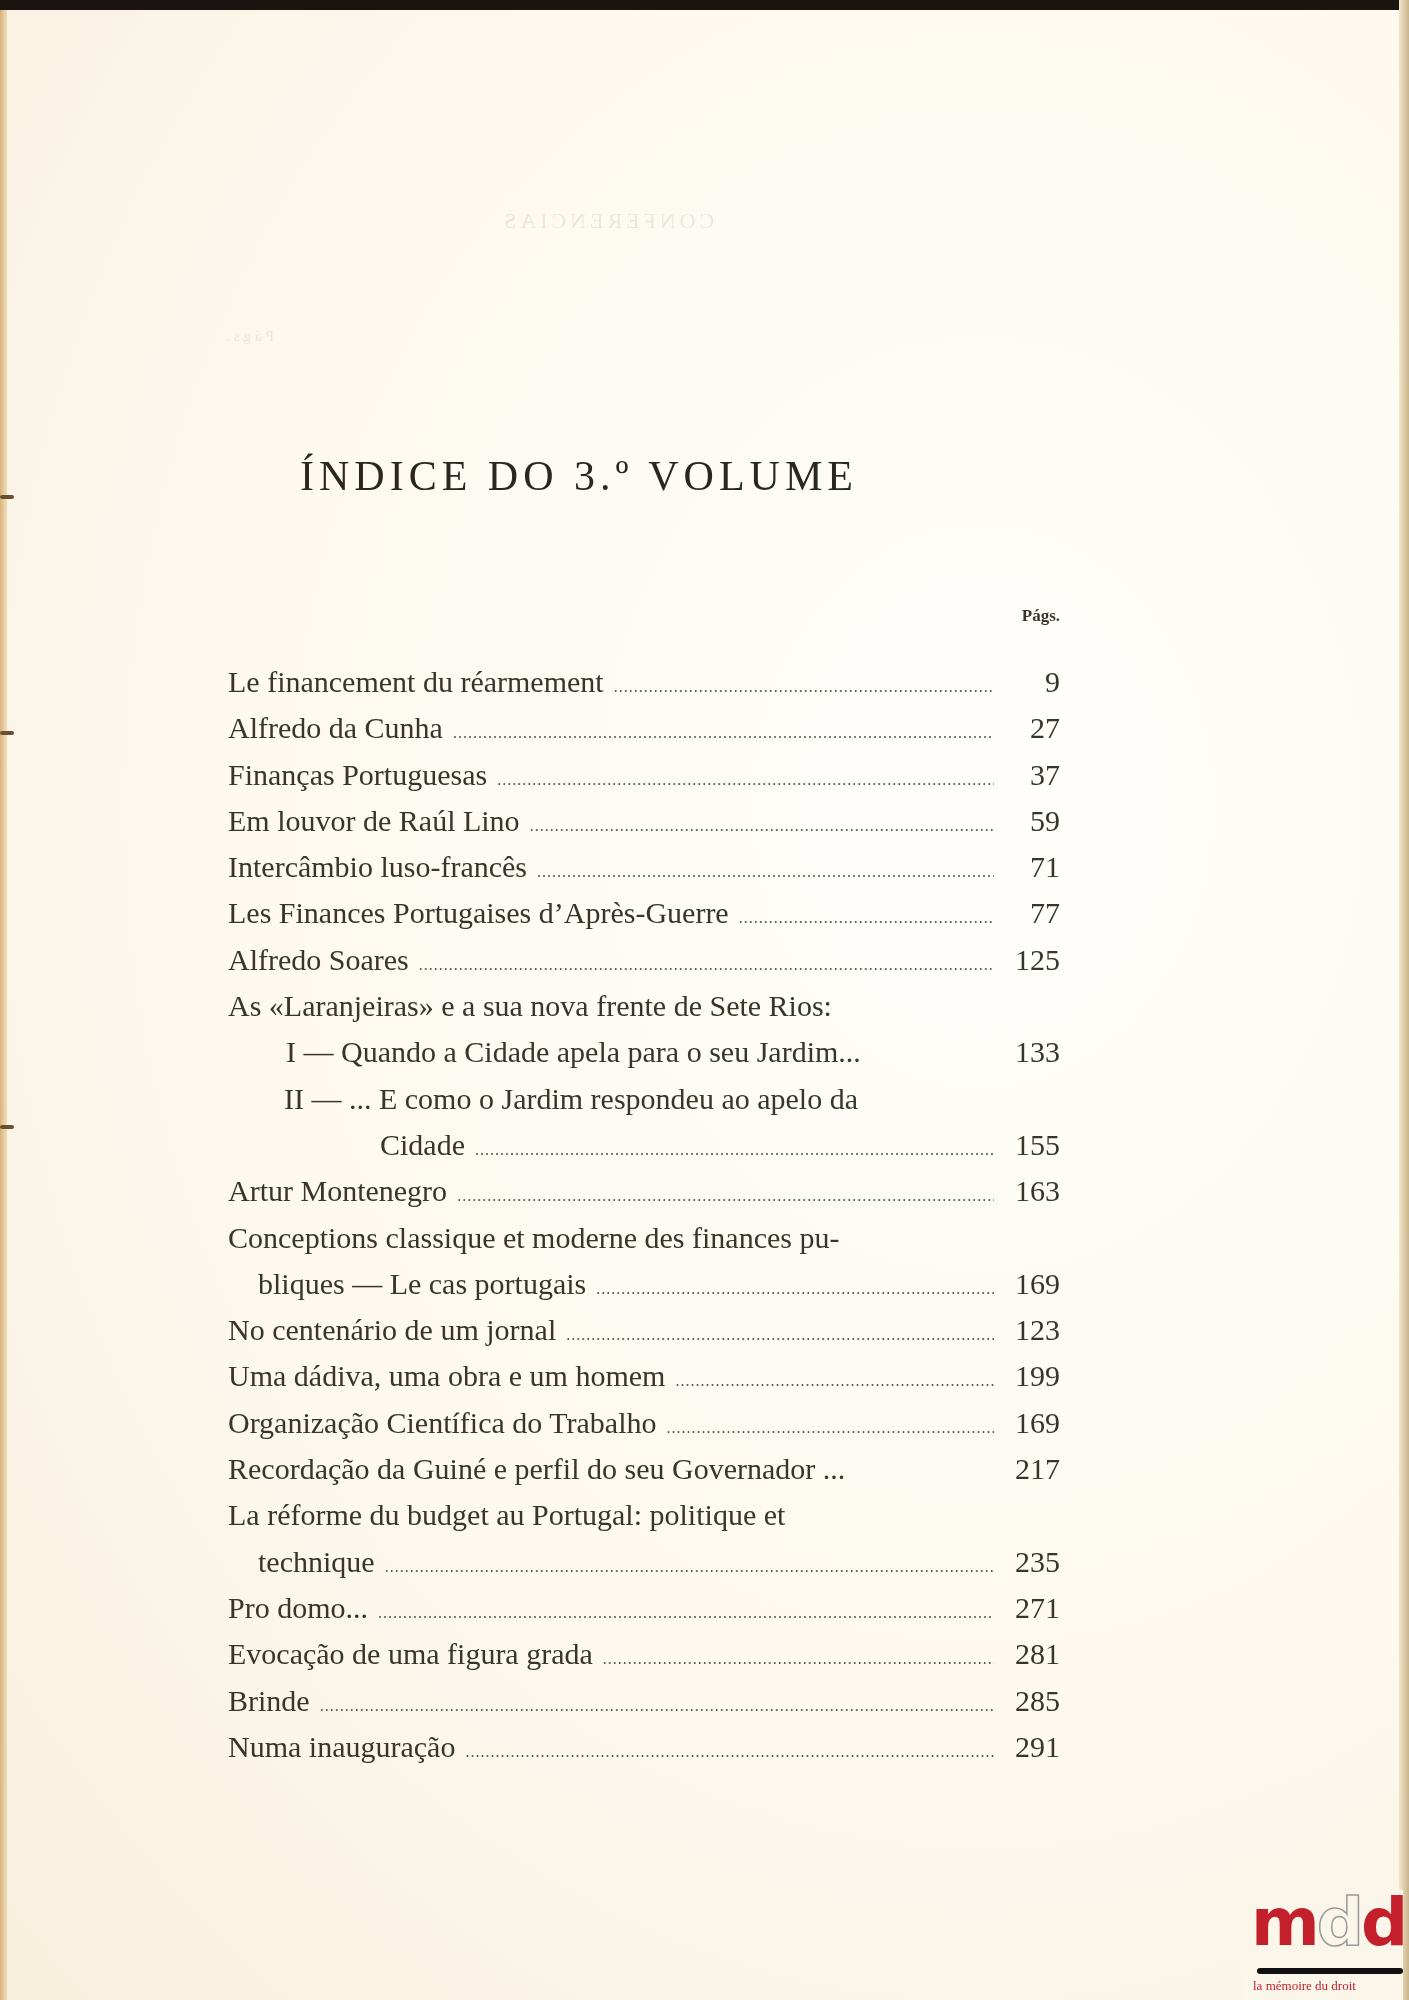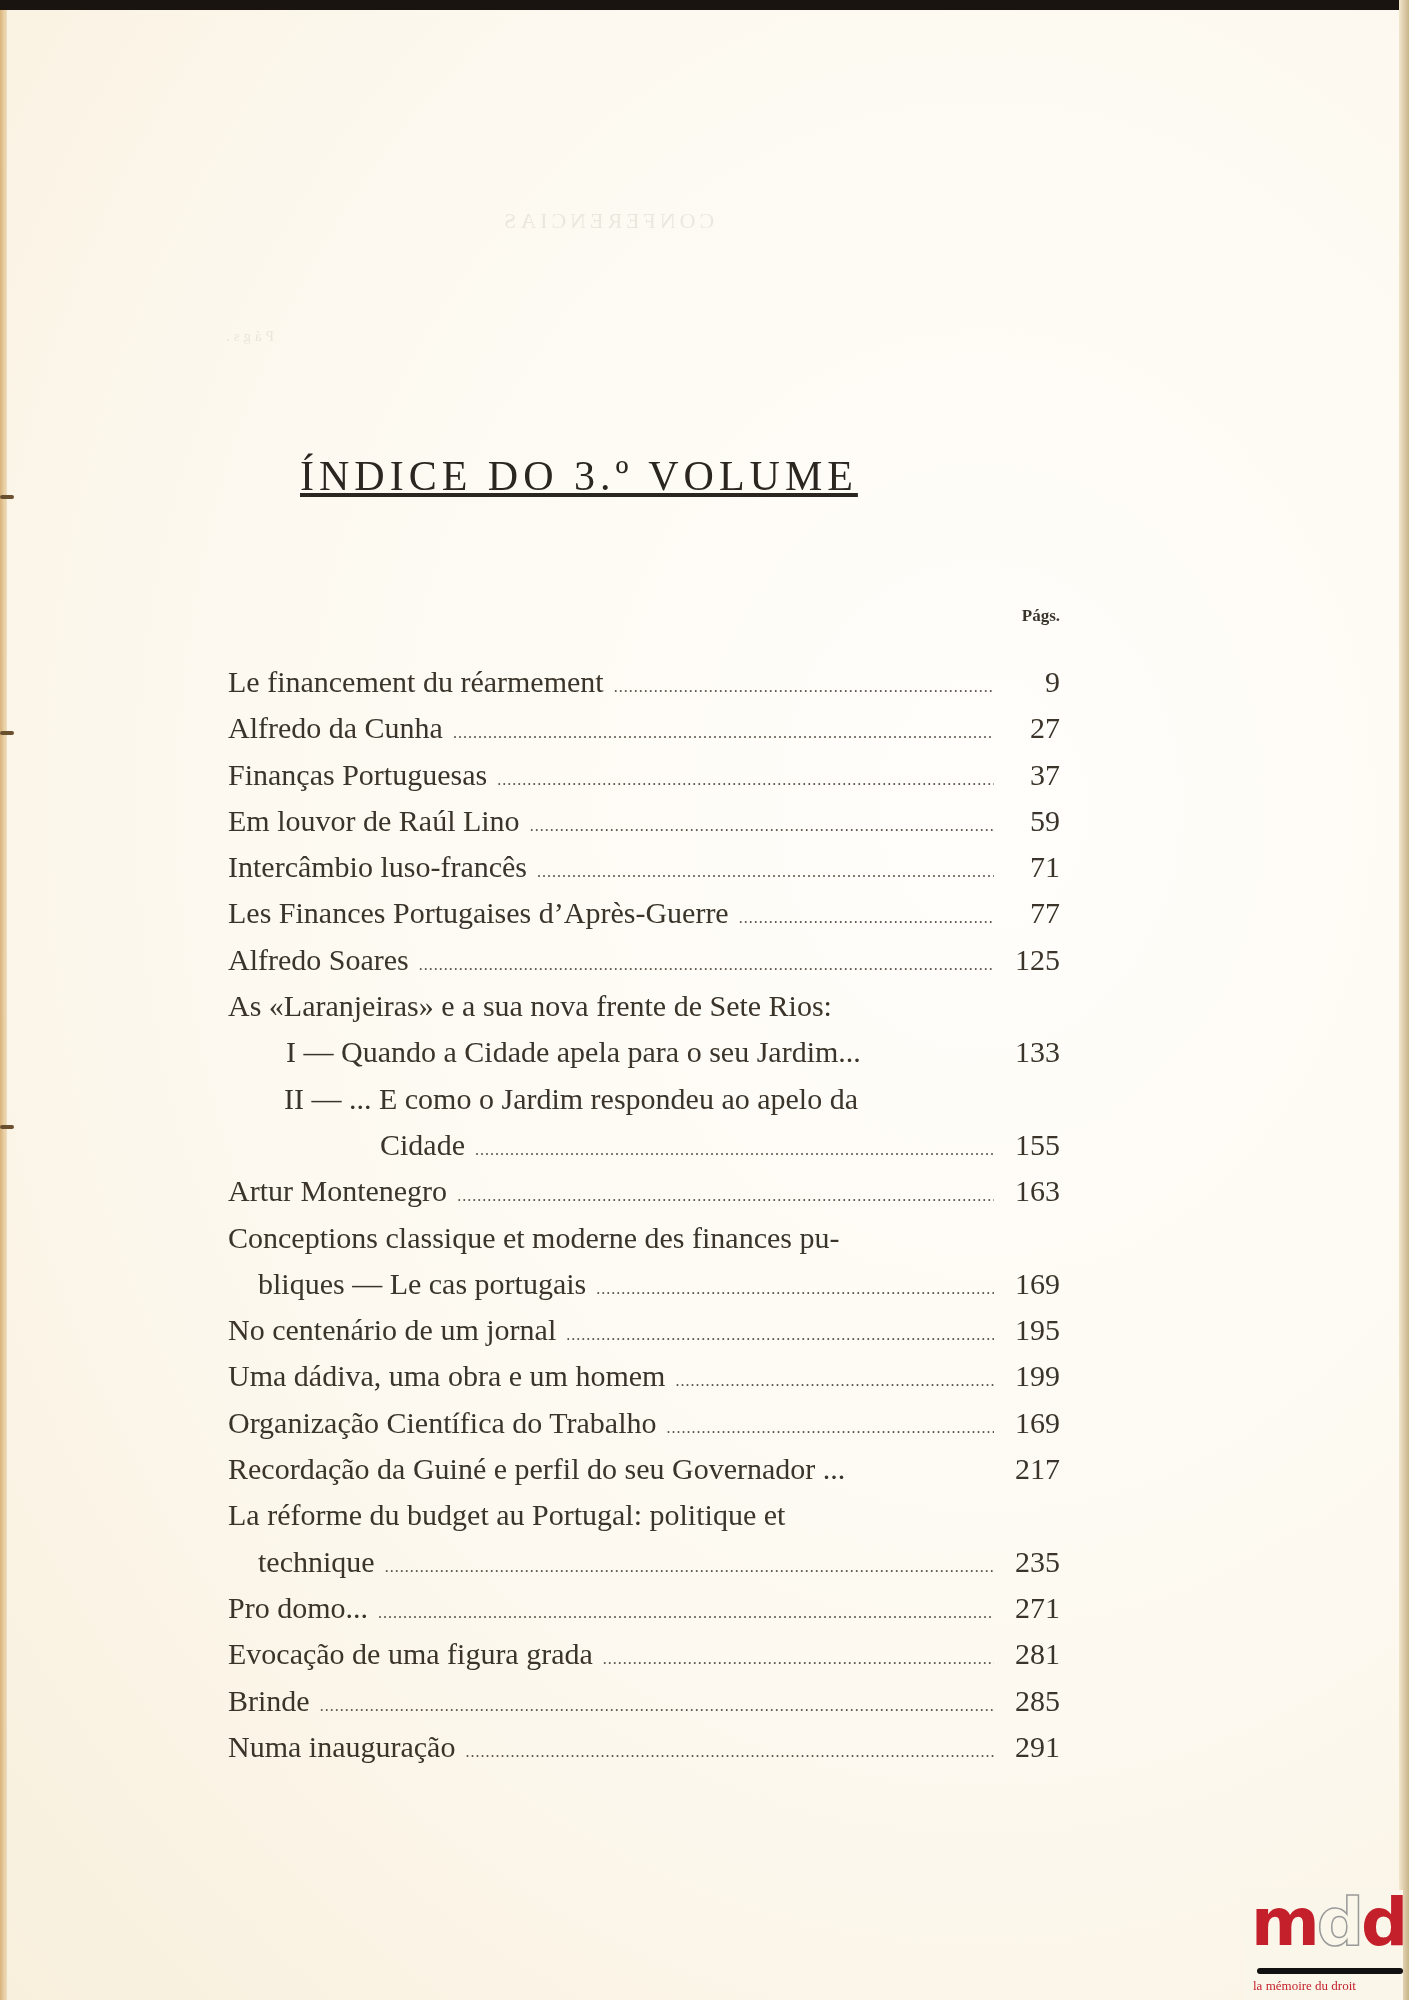--- a/index.html
+++ b/index.html
@@ -31,21 +31,21 @@
   }
 
   .ghost {
     position: absolute; color: #9a9385; opacity: .18;
     font-size: 22px; letter-spacing: 4px; transform: scaleX(-1);
   }
 
   .title {
     position: absolute; left: 300px; top: 452px; width: 700px;
     text-align: left; font-size: 42px; letter-spacing: 5px;
-    color: #2b2620; font-weight: normal; margin: 0; text-decoration: underline;
+    color: #2b2620; font-weight: normal; margin: 0;
   }
   .pags {
     position: absolute; left: 960px; top: 606px; width: 100px; text-align: right;
     font-size: 17px; font-weight: bold; color: #3a342c;
   }
 
   .toc {
     position: absolute; left: 228px; top: 661px; width: 832px;
     list-style: none; margin: 0; padding: 0;
     font-size: 30px; color: #3a342a; line-height: 41.3px;
@@ -169,21 +169,21 @@
       <span class="page-num"></span>
     </li>
   <li class="indent1" style="padding-left:30px">
       <span class="text">bliques — Le cas portugais</span>
       <span class="dots"></span>
       <span class="page-num">169</span>
     </li>
   <li>
       <span class="text">No centenário de um jornal</span>
       <span class="dots"></span>
-      <span class="page-num">195</span>
+      <span class="page-num">123</span>
     </li>
   <li>
       <span class="text">Uma dádiva, uma obra e um homem</span>
       <span class="dots"></span>
       <span class="page-num">199</span>
     </li>
   <li>
       <span class="text">Organização Científica do Trabalho</span>
       <span class="dots"></span>
       <span class="page-num">169</span>

